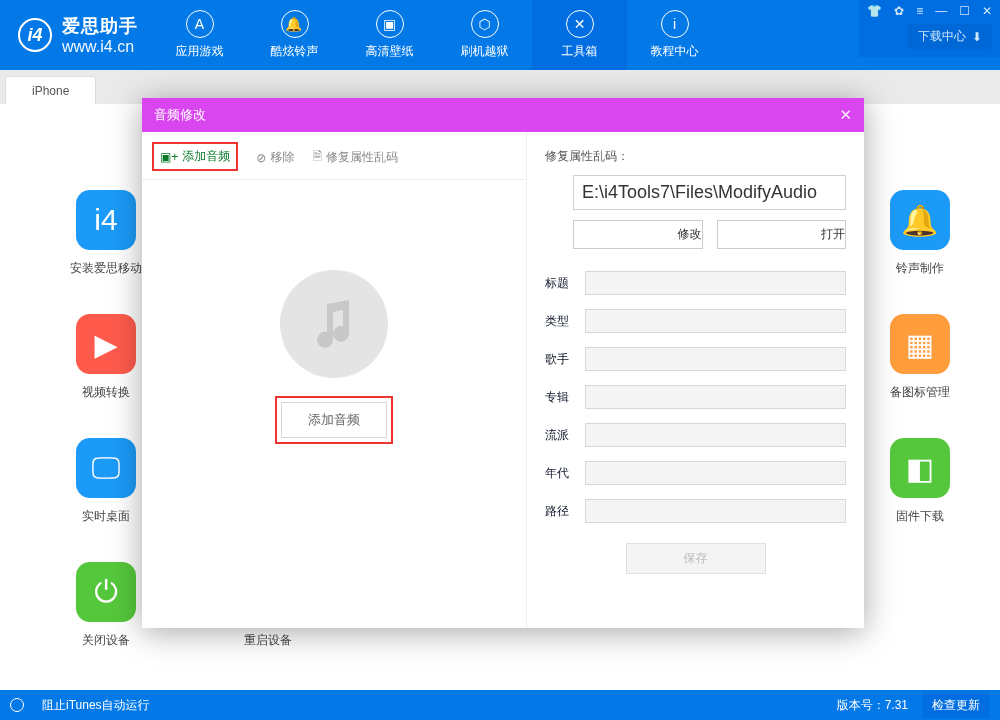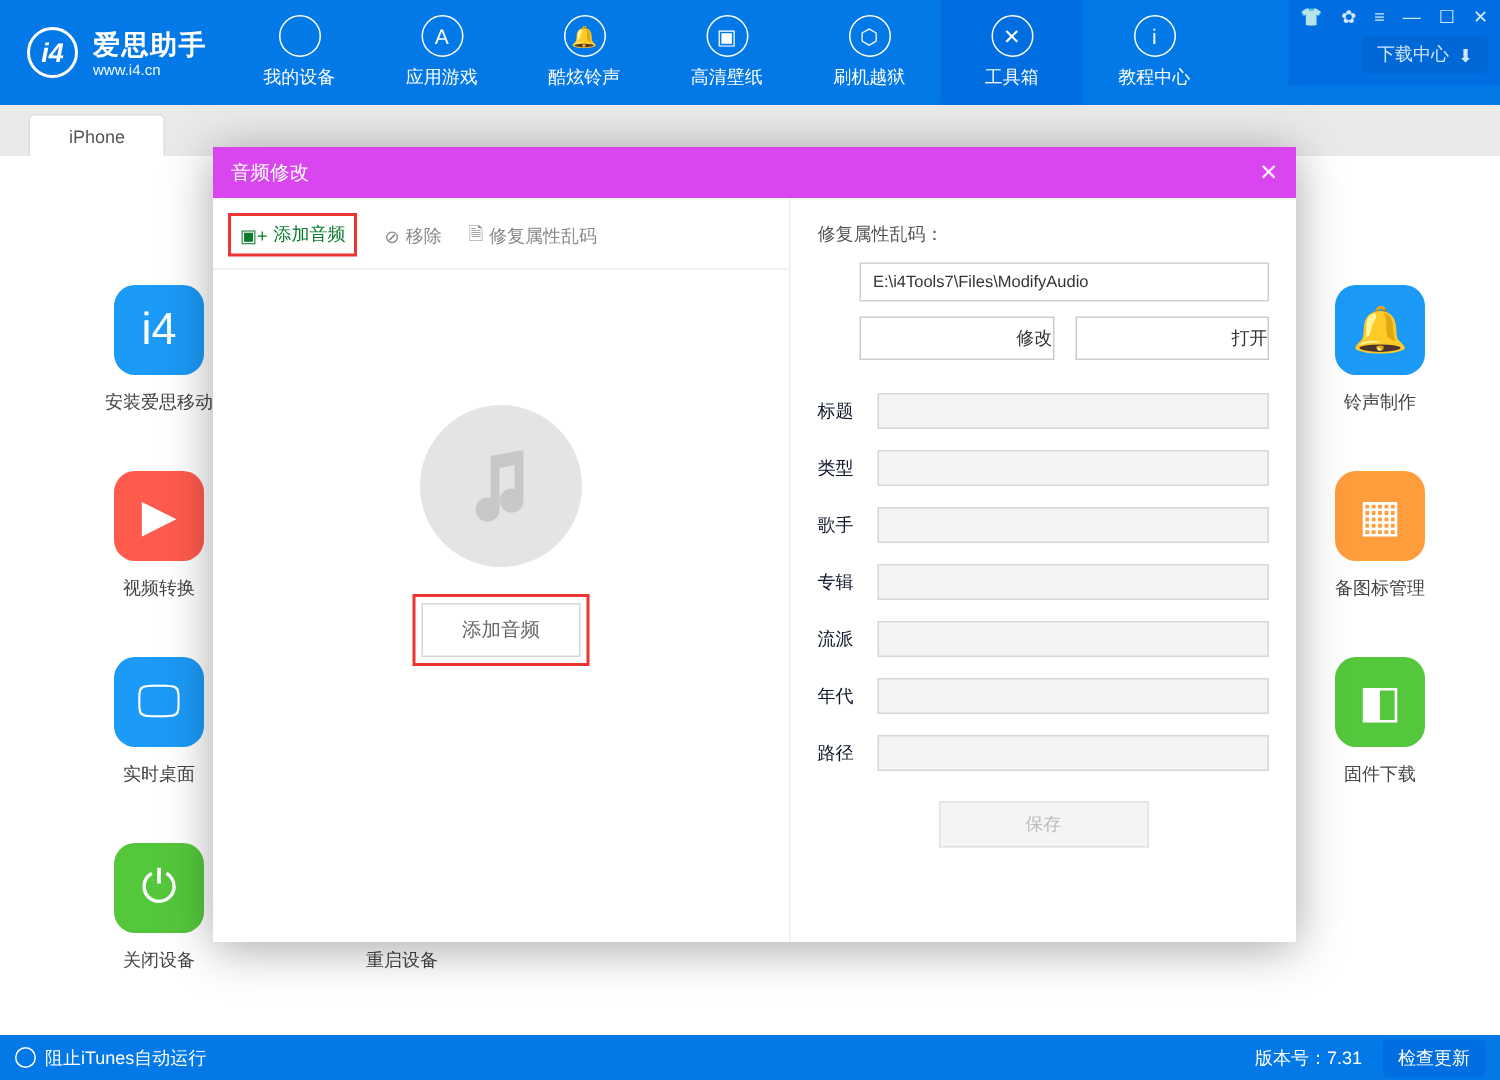--- a/index.html
+++ b/index.html
@@ -3,32 +3,32 @@
 <meta charset="utf-8">
 <style>
 * { margin: 0; padding: 0; box-sizing: border-box; font-family: "Microsoft YaHei", "PingFang SC", Arial, sans-serif; }
 body { width: 1000px; height: 720px; overflow: hidden; background: #fff; position: relative; }
 
 
 .header { height: 70px; background: linear-gradient(#0379e7,#0379e7); display: flex; align-items: center; color: #fff; position: relative; }
 .logo-area { display: flex; align-items: center; padding: 0 14px 0 18px; gap: 10px; }
 .logo-circle { width: 34px; height: 34px; border: 2px solid #fff; border-radius: 50%; display: flex; align-items: center; justify-content: center; font-weight: bold; font-style: italic; font-size: 18px; }
 .logo-text .cn { font-size: 18px; font-weight: 700; letter-spacing: 1px; }
-.logo-text .url { font-size: 10px; opacity: .95; }
+.logo-text .url { font-size: 16px; opacity: .95; }
 .nav { display: flex; height: 100%; }
 .nav-item { width: 95px; display: flex; flex-direction: column; align-items: center; justify-content: center; font-size: 12px; gap: 5px; cursor: pointer; }
 .nav-item.active { background: #006ee1; }
 .nav-ico { width: 28px; height: 28px; border: 1.5px solid #fff; border-radius: 50%; display: flex; align-items: center; justify-content: center; font-size: 14px; }
 .header-right { position: absolute; right: 0; top: 0; background: #006ee1; padding: 4px 8px 8px 8px; display:flex; flex-direction:column; align-items:flex-end; gap:6px; }
 .win-btns { display: flex; gap: 12px; color: #cfe6fb; font-size: 12px; }
 .win-btns span { cursor: pointer; }
 .dl-center { background:#0068d6; color:#cfe6fb; font-size:12px; padding:4px 10px; border-radius:2px; display:flex; align-items:center; gap:6px; cursor:pointer; }
 
 
-.breadcrumb { height: 34px; background: #eaeaea; display: flex; align-items: flex-end; padding-left: 20px; }
+.breadcrumb { height: 34px; background: #eaeaea; display: flex; align-items: flex-end; padding-left: 6px; }
 .bc-tab { background: #fff; border-top-left-radius: 3px; border-top-right-radius: 3px; padding: 7px 26px 6px 26px; font-size: 12px; color: #555; box-shadow: 0 -1px 0 #ddd, -1px 0 0 #ddd, 1px 0 0 #ddd; }
 
 
 .main { padding: 28px 44px 0 44px; display: flex; flex-wrap: wrap; gap: 44px 90px; }
 .tool { width: 72px; display:flex; flex-direction:column; align-items:center; gap:10px; cursor:pointer; }
 .tool-ico { width: 60px; height: 60px; border-radius: 14px; display:flex; align-items:center; justify-content:center; color:#fff; font-size:30px; }
 .tool-label { font-size:12px; color:#444; white-space:nowrap; }
 .c-blue{background:#1b9af7}.c-orange{background:#ff9c3c}.c-green{background:#55c73c}.c-red{background:#ff5b4d}
 
 
@@ -42,50 +42,46 @@
 .tb-btn.enabled{ color:#0a7a2a; }
 .hl-red { border: 2px solid #e33; padding: 4px 6px; margin-top:-2px; }
 .drop-zone { display:flex; flex-direction:column; align-items:center; padding-top: 90px; }
 .music-circle { width: 108px; height: 108px; border-radius: 50%; background: #e4e4e4; display:flex; align-items:center; justify-content:center; }
 .drop-hint { color:#a9a9a9; font-size: 14px; margin-top: 26px; }
 .add-btn { margin-top: 22px; border:1px solid #d6d6d6; background:#fff; padding: 8px 26px; font-size: 13px; color:#666; cursor:pointer; }
 .hl-red2 { border:2px solid #e33; padding:4px; margin-top:18px; display:inline-block; }
 
 .m-right { flex:1; padding: 16px 18px 0 18px; font-size:12px; color:#555; }
 .out-label { margin-bottom:10px; }
-.pathbox { border:1px solid #d0d0d0; padding:6px 8px; color:#333; margin-left:28px; margin-bottom:10px; background:#fff; font-size:11px; }
+.pathbox { border:1px solid #d0d0d0; padding:6px 8px; color:#333; margin-left:28px; margin-bottom:10px; background:#fff; font-size:18px; }
 .btn-row { display:flex; gap:14px; margin-left:28px; margin-bottom:22px; }
 .sbtn { flex:1; border:1px solid #ccc; background:#fff; padding:5px 0; text-align:right; font-size:12px; color:#333; cursor:pointer; }
 .field { display:flex; align-items:center; margin-bottom:14px; }
 .flabel { width:40px; text-align:left; color:#0f172a; }
 .finput { flex:1; height:24px; border:1px solid #d7d7d7; background:#f4f4f4; }
 .save-btn { width:140px; margin:20px auto 16px; padding:6px 0; text-align:center; border:1px solid #e0e0e0; background:#f4f4f4; color:#bcbcbc; font-size:12px; }
 
 
 .status { position:absolute; bottom:0; left:0; right:0; height:30px; background:#0379e7; color:#fff; display:flex; align-items:center; font-size:12px; padding:0 10px; justify-content:space-between; }
-.status-left{display:flex;align-items:center;gap:6px;}
+.status-left{display:flex;align-items:center;gap:18px;}
 .status-right{display:flex;align-items:center;gap:14px;}
 .check-upd { background:#006ee1; padding:4px 10px; border-radius:2px; cursor:pointer; }
 </style>
 </head>
 <body>
 
 <div class="header">
   <div class="logo-area">
     <div class="logo-circle">i4</div>
     <div class="logo-text">
       <div class="cn">爱思助手</div>
       <div class="url">www.i4.cn</div>
     </div>
   </div>
   <div class="nav">
-    <div class="nav-item">
-        <div class="nav-ico"></div>
-        <span>我的设备</span>
-      </div>
     <div class="nav-item">
         <div class="nav-ico">A</div>
         <span>应用游戏</span>
       </div>
     <div class="nav-item">
         <div class="nav-ico">🔔</div>
         <span>酷炫铃声</span>
       </div>
     <div class="nav-item">
         <div class="nav-ico">▣</div>

